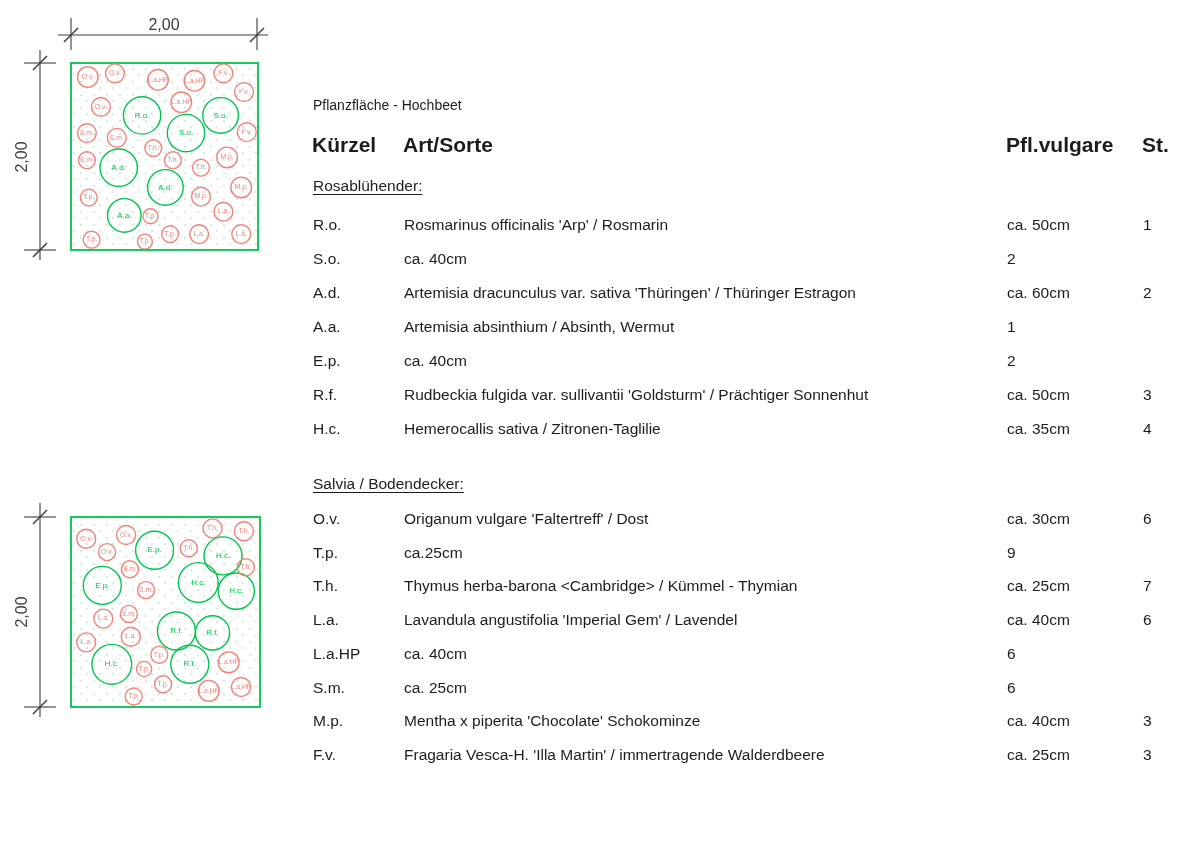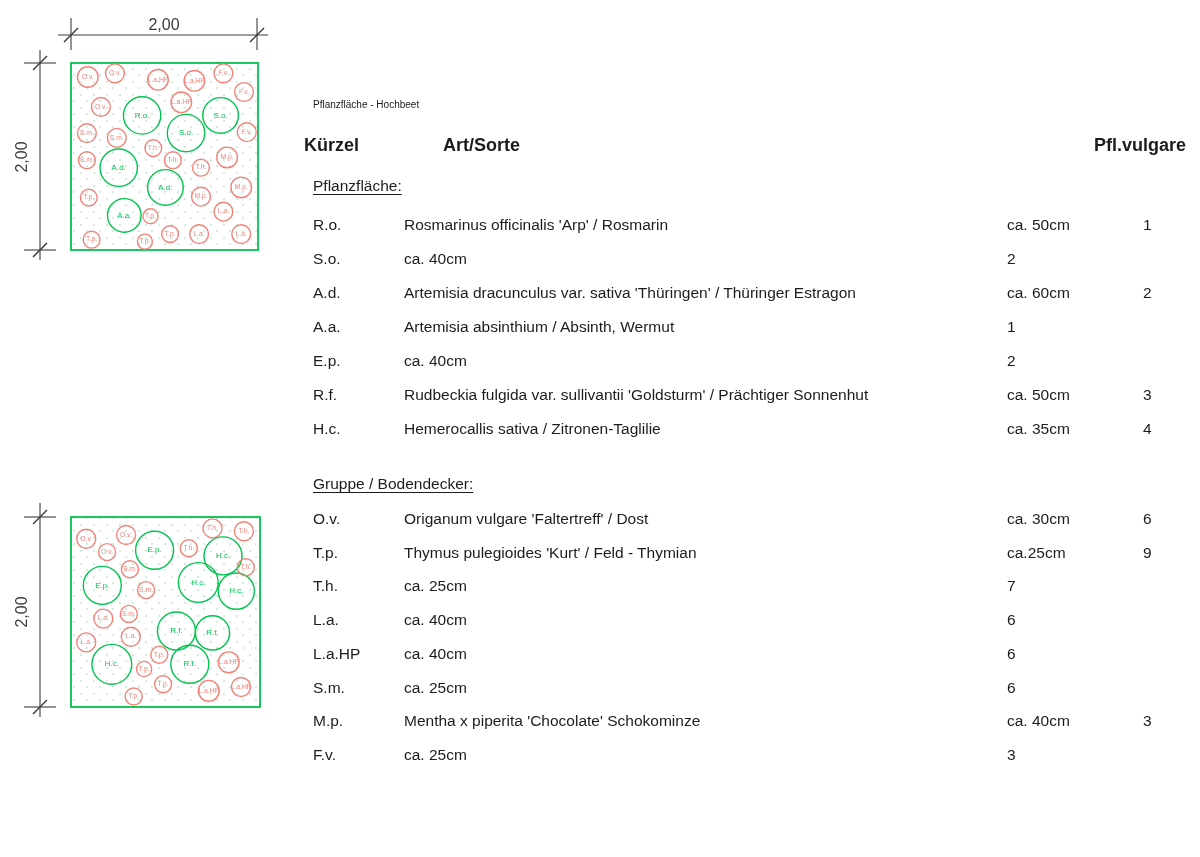--- a/index.html
+++ b/index.html
@@ -3,24 +3,24 @@
 <meta charset="utf-8">
 <style>
   html,body{margin:0;padding:0;}
   body{
     width:1200px;height:857px;position:relative;overflow:hidden;
     background:#ffffff;color:#1c1c1c;
     font-family:"Liberation Sans",sans-serif;
   }
   .abs{position:absolute;}
   
-  .doc-title{left:313px;top:95px;font-size:10px;line-height:20px;}
-  .thead{left:304px;top:135px;width:870px;display:grid;
+  .doc-title{left:313px;top:95px;font-size:14px;line-height:20px;}
+  .thead{left:312px;top:135px;width:870px;display:grid;
          grid-template-columns:91px 603px 136px auto;
-         font-size:18px;font-weight:700;line-height:20px;gap:48px;}
+         font-size:21px;font-weight:700;line-height:20px;}
   .sec-head{left:313px;font-size:15.5px;line-height:20px;
             text-decoration:underline;text-underline-offset:3px;}
   .sec1{top:176px;} .sec2{top:474px;}
   .rows{left:313px;width:870px;}
   .rows1{top:215px;} .rows2{top:509px;}
   .row{display:grid;grid-template-columns:91px 603px 136px auto;
        font-size:15.5px;line-height:20px;}
   .rows1 .row{height:34px;} .rows2 .row{height:33.72px;}
   
   svg{position:absolute;}
@@ -224,21 +224,21 @@
 
 <div class="abs doc-title">Pflanzfläche - Hochbeet</div>
 
 <div class="abs thead">
   <span>Kürzel</span>
   <span>Art/Sorte</span>
   <span>Pfl.vulgare</span>
   <span>St.</span>
 </div>
 
-<div class="abs sec-head sec1">Pflanzfläche:</div>
+<div class="abs sec-head sec1">Rosablühender:</div>
 
 <div class="abs rows rows1">
   <div class="row">
     <span>R.o.</span>
     <span>Rosmarinus officinalis 'Arp' / Rosmarin</span>
     <span>ca. 50cm</span>
     <span>1</span>
   </div>
   <div class="row">
     <span>S.o.</span>
@@ -268,42 +268,43 @@
     <span>3</span>
   </div>
   <div class="row">
     <span>H.c.</span>
     <span>Hemerocallis sativa  / Zitronen-Taglilie</span>
     <span>ca. 35cm</span>
     <span>4</span>
   </div>
 </div>
 
-<div class="abs sec-head sec2">Gruppe / Bodendecker:</div>
+<div class="abs sec-head sec2">Salvia / Bodendecker:</div>
 
 <div class="abs rows rows2">
   <div class="row">
     <span>O.v.</span>
     <span>Origanum vulgare 'Faltertreff' / Dost</span>
     <span>ca. 30cm</span>
     <span>6</span>
   </div>
   <div class="row">
     <span>T.p.</span>
-    <span>Thymus pulegioides 'Kurt' / Feld - Thymian</span>
     <span>ca.25cm</span>
     <span>9</span>
   </div>
   <div class="row">
     <span>T.h.</span>
+    <span>Thymus herba-barona &lt;Cambridge&gt; / Kümmel - Thymian</span>
     <span>ca. 25cm</span>
     <span>7</span>
   </div>
   <div class="row">
     <span>L.a.</span>
+    <span>Lavandula angustifolia 'Imperial Gem' / Lavendel</span>
     <span>ca. 40cm</span>
     <span>6</span>
   </div>
   <div class="row">
     <span>L.a.HP</span>
     <span>ca. 40cm</span>
     <span>6</span>
   </div>
   <div class="row">
     <span>S.m.</span>
@@ -311,16 +312,17 @@
     <span>6</span>
   </div>
   <div class="row">
     <span>M.p.</span>
     <span>Mentha x piperita 'Chocolate' Schokominze</span>
     <span>ca. 40cm</span>
     <span>3</span>
   </div>
   <div class="row">
     <span>F.v.</span>
+    <span>Fragaria Vesca-H. 'Illa Martin' / immertragende Walderdbeere</span>
     <span>ca. 25cm</span>
     <span>3</span>
   </div>
 </div>
 
 </body></html>

